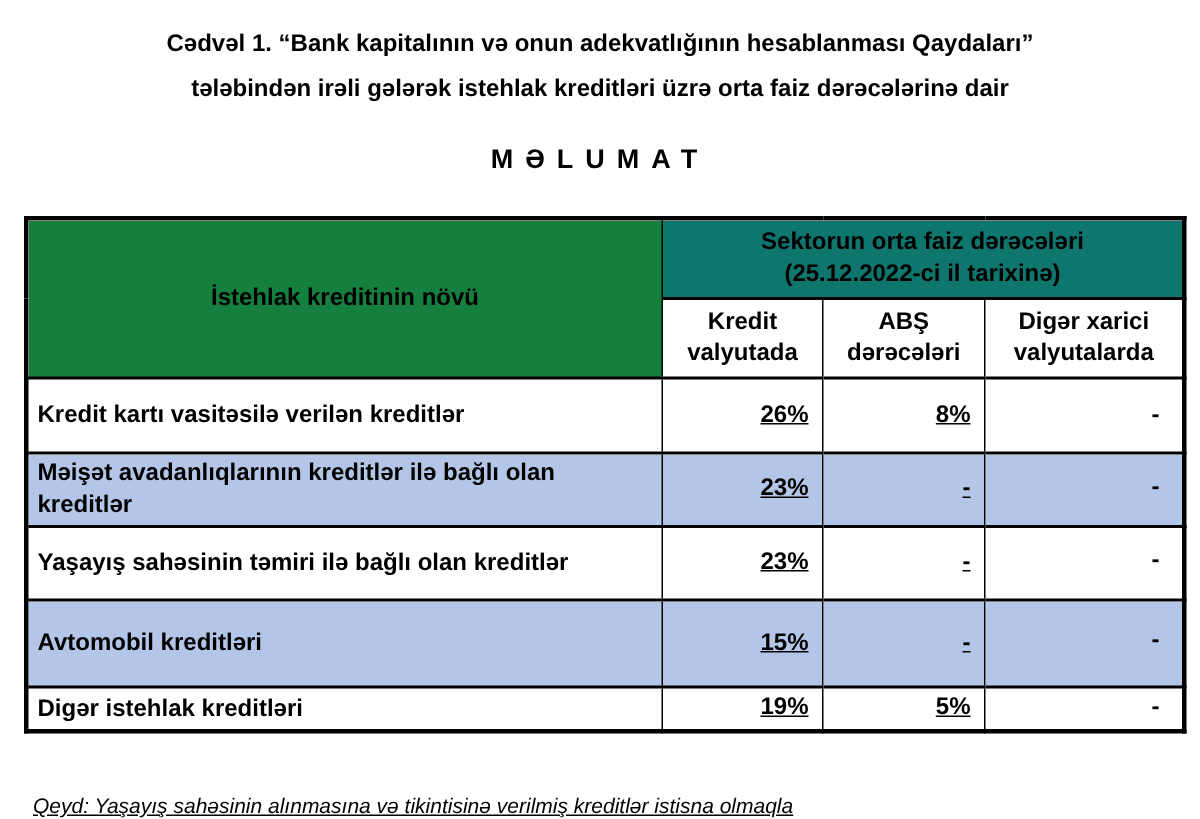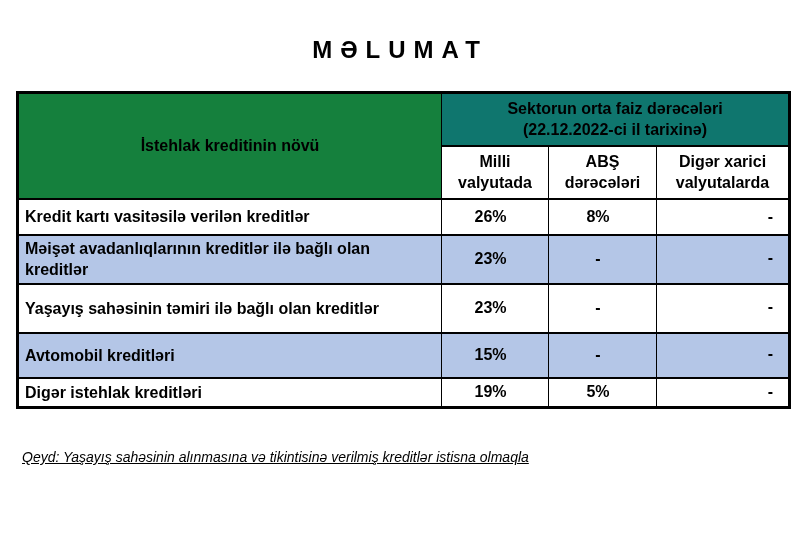--- a/index.html
+++ b/index.html
@@ -17,21 +17,21 @@
     text-align: center;
     font-weight: bold;
     font-size: 16px;
     line-height: 30px;
   }
 
   .heading {
     margin-top: 21px;
     text-align: center;
     font-weight: bold;
-    font-size: 24px;
+    font-size: 18px;
     letter-spacing: 8px;
   }
 
   table.rates {
     margin: 27px 0 0 16px;
     width: 772px;
     table-layout: fixed;
     border-collapse: collapse;
     border: 3px solid #000;
     font-size: 16px;
@@ -47,66 +47,68 @@
     text-align: center;
     vertical-align: middle;
     line-height: 21px;
     background: #0f766e;
     padding: 0 4px;
   }
   .rates thead tr.subhead th { background: #ffffff; }
   .rates thead th.type-col { background: #15803d; }
   tr.h1 { height: 53px; }
   tr.h2 { height: 53px; }
-  tr.r0 { height: 36px; margin-top: 44px; }
+  tr.r0 { height: 50px; margin-top: 44px; }
   tr.r1 { height: 49px; }
   tr.r2 { height: 49px; }
-  tr.r3 { height: 45px; }
+  tr.r3 { height: 58px; }
   tr.r4 { height: 30px; }
   .rates tbody td { vertical-align: middle; background: #ffffff; }
   .rates tbody tr.blue td { background: #b4c6e7; }
   td.c-label { text-align: left; padding: 2px 6px 2px 6px; line-height: 21px; }
-  td.c-num { text-align: center; padding-right: 9px; }
+  td.c-num { text-align: right; padding-right: 9px; text-decoration: underline; }
   td.c-other { text-align: right; padding-right: 15px; }
   td.vb { vertical-align: bottom; padding-bottom: 3px; }
 
   .note {
     margin: 40px 0 0 22px;
     font-style: italic;
     font-size: 14px;
     text-decoration: underline;
   }
 </style>
 </head>
 <body>
 
 <div class="page">
 
   <div class="title-block">
+    <div>Cədvəl 1. “Bank kapitalının və onun adekvatlığının hesablanması Qaydaları”</div>
+    <div>tələbindən irəli gələrək istehlak kreditləri üzrə orta faiz dərəcələrinə dair</div>
   </div>
 
   <div class="heading">MƏLUMAT</div>
 
   <table class="rates">
     <colgroup>
       <col style="width:424px">
       <col style="width:107px">
       <col style="width:108px">
       <col style="width:133px">
     </colgroup>
     <thead>
       <tr class="h1">
         <th class="type-col" rowspan="2">İstehlak kreditinin növü</th>
         <th colspan="3">
           <div>Sektorun orta faiz dərəcələri</div>
-          <div>(22.12.2022-ci il tarixinə)</div>
+          <div>(25.12.2022-ci il tarixinə)</div>
         </th>
       </tr>
       <tr class="h2 subhead">
-        <th>Milli valyutada</th>
+        <th>Kredit valyutada</th>
         <th>ABŞ dərəcələri</th>
         <th>Digər xarici valyutalarda</th>
       </tr>
     </thead>
     <tbody>
       <tr class="r0">
         <td class="c-label">Kredit kartı vasitəsilə verilən kreditlər</td>
         <td class="c-num">26%</td>
         <td class="c-num">8%</td>
         <td class="c-other">-</td>

